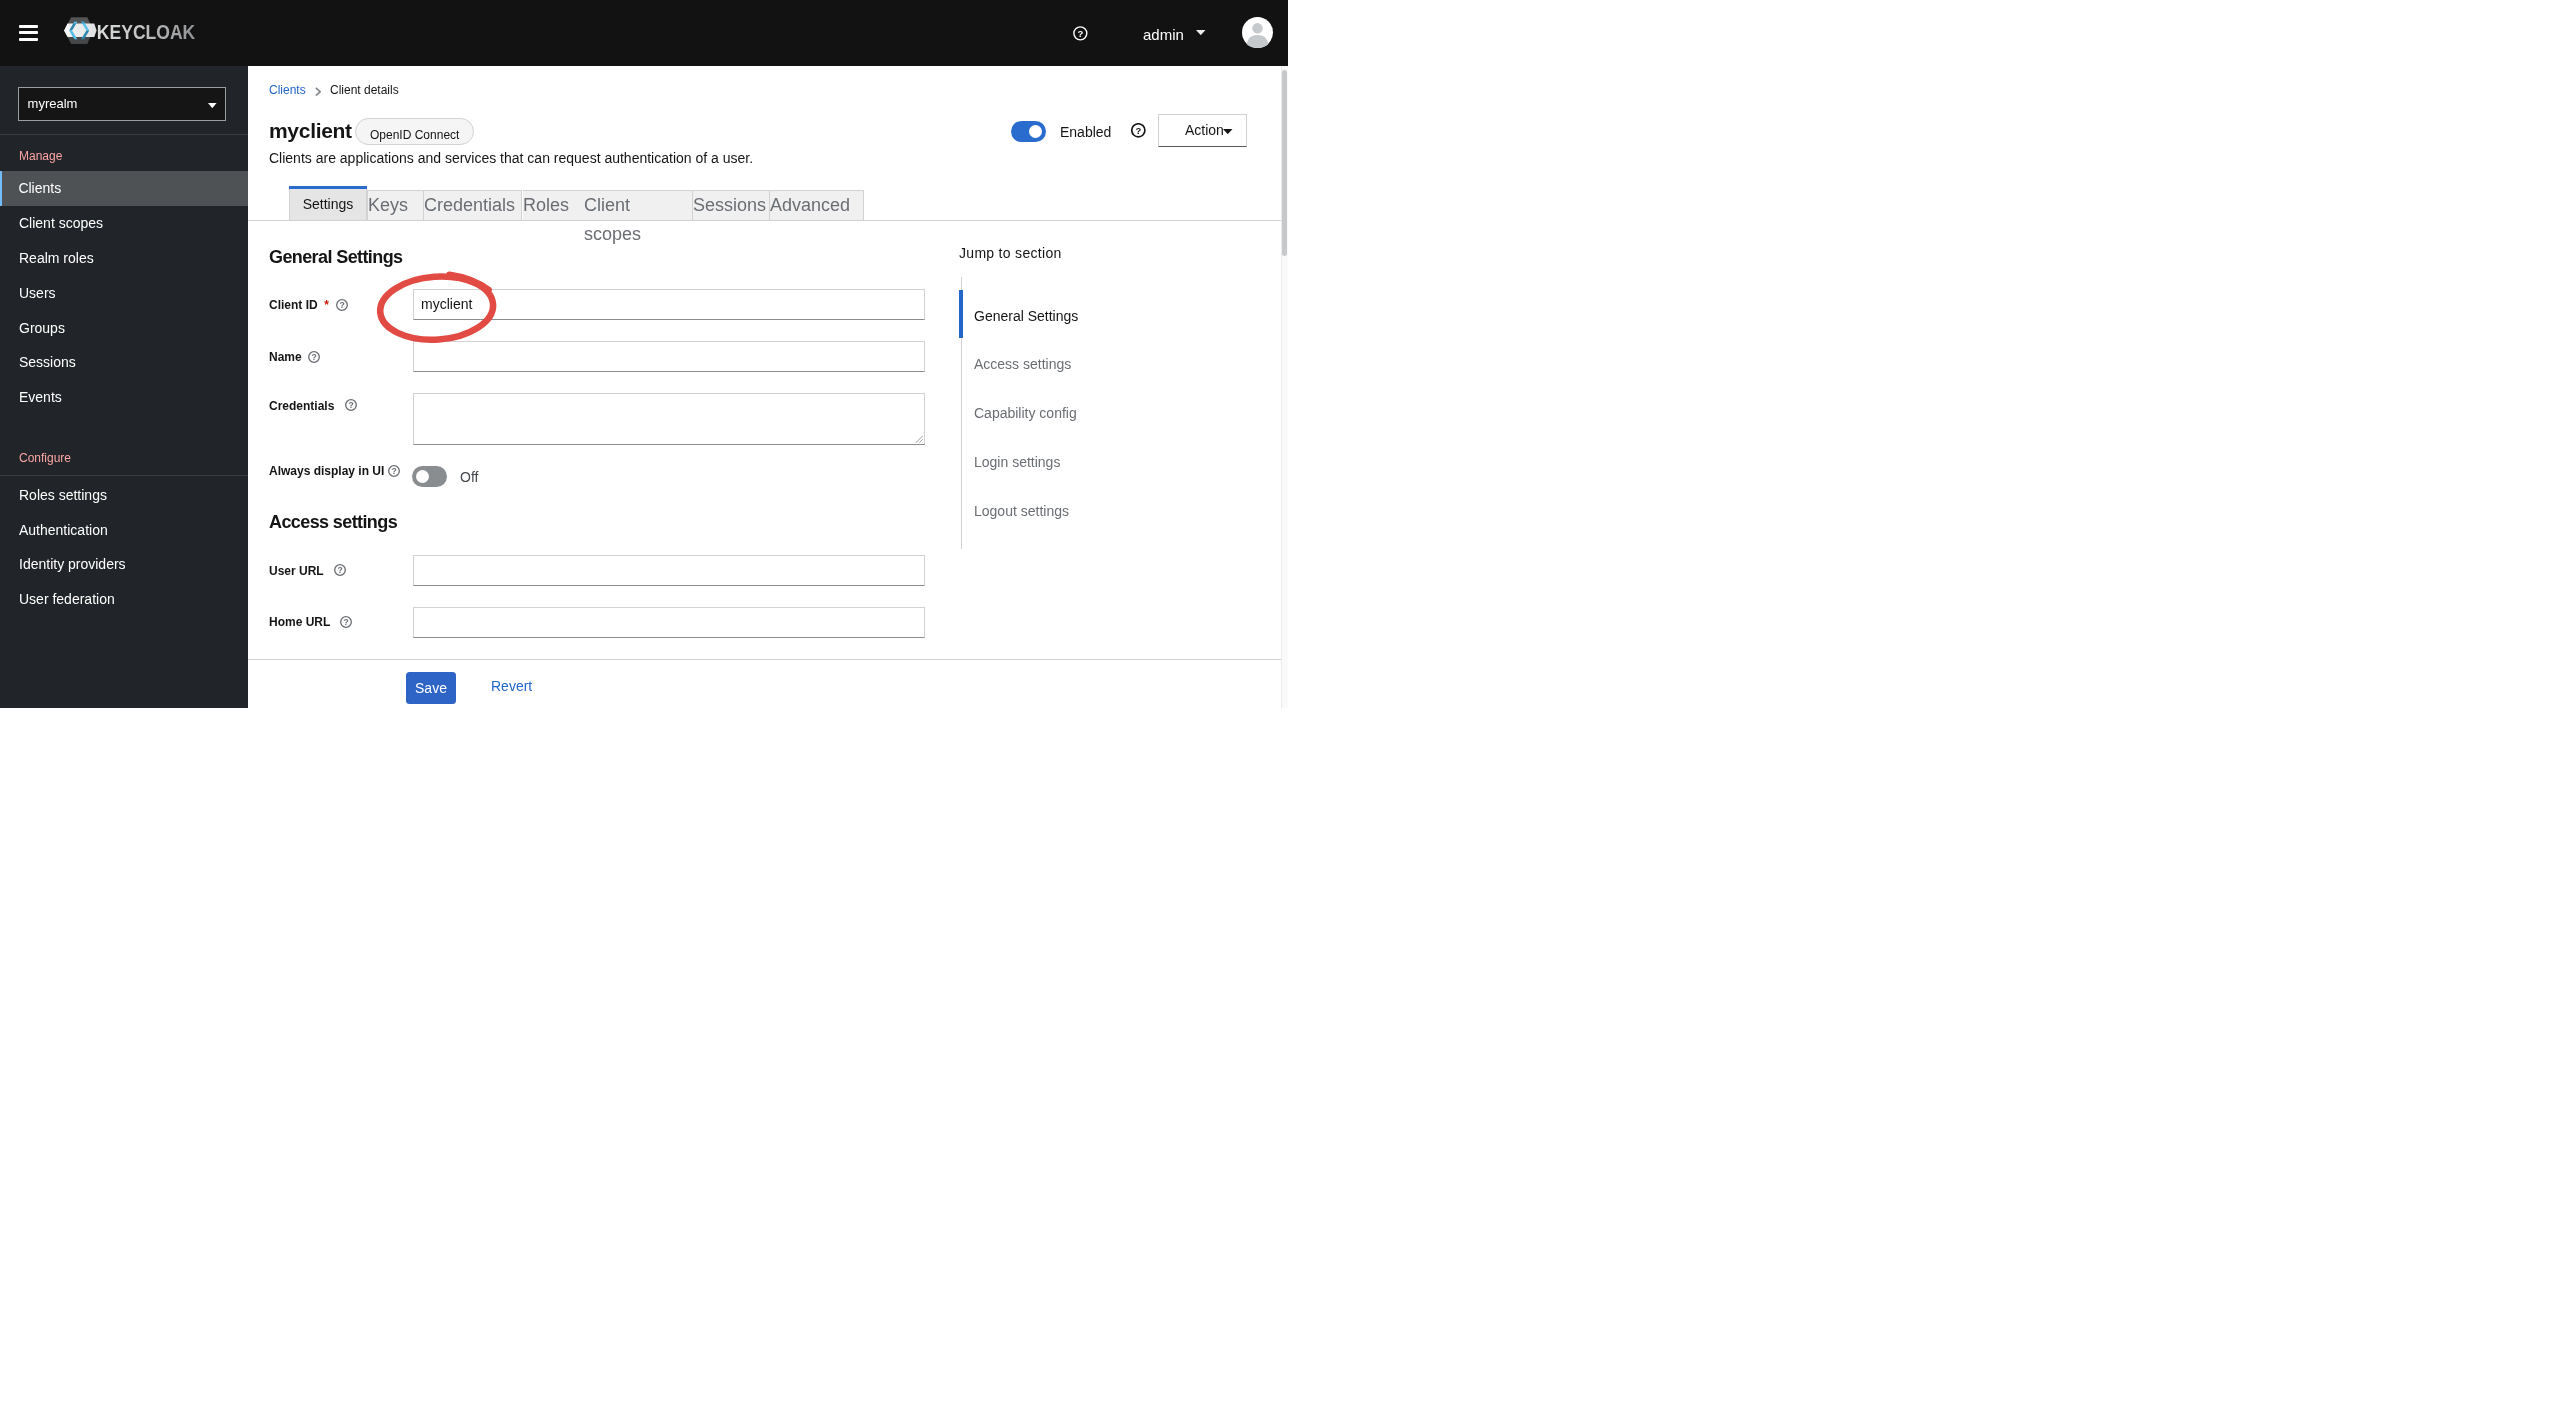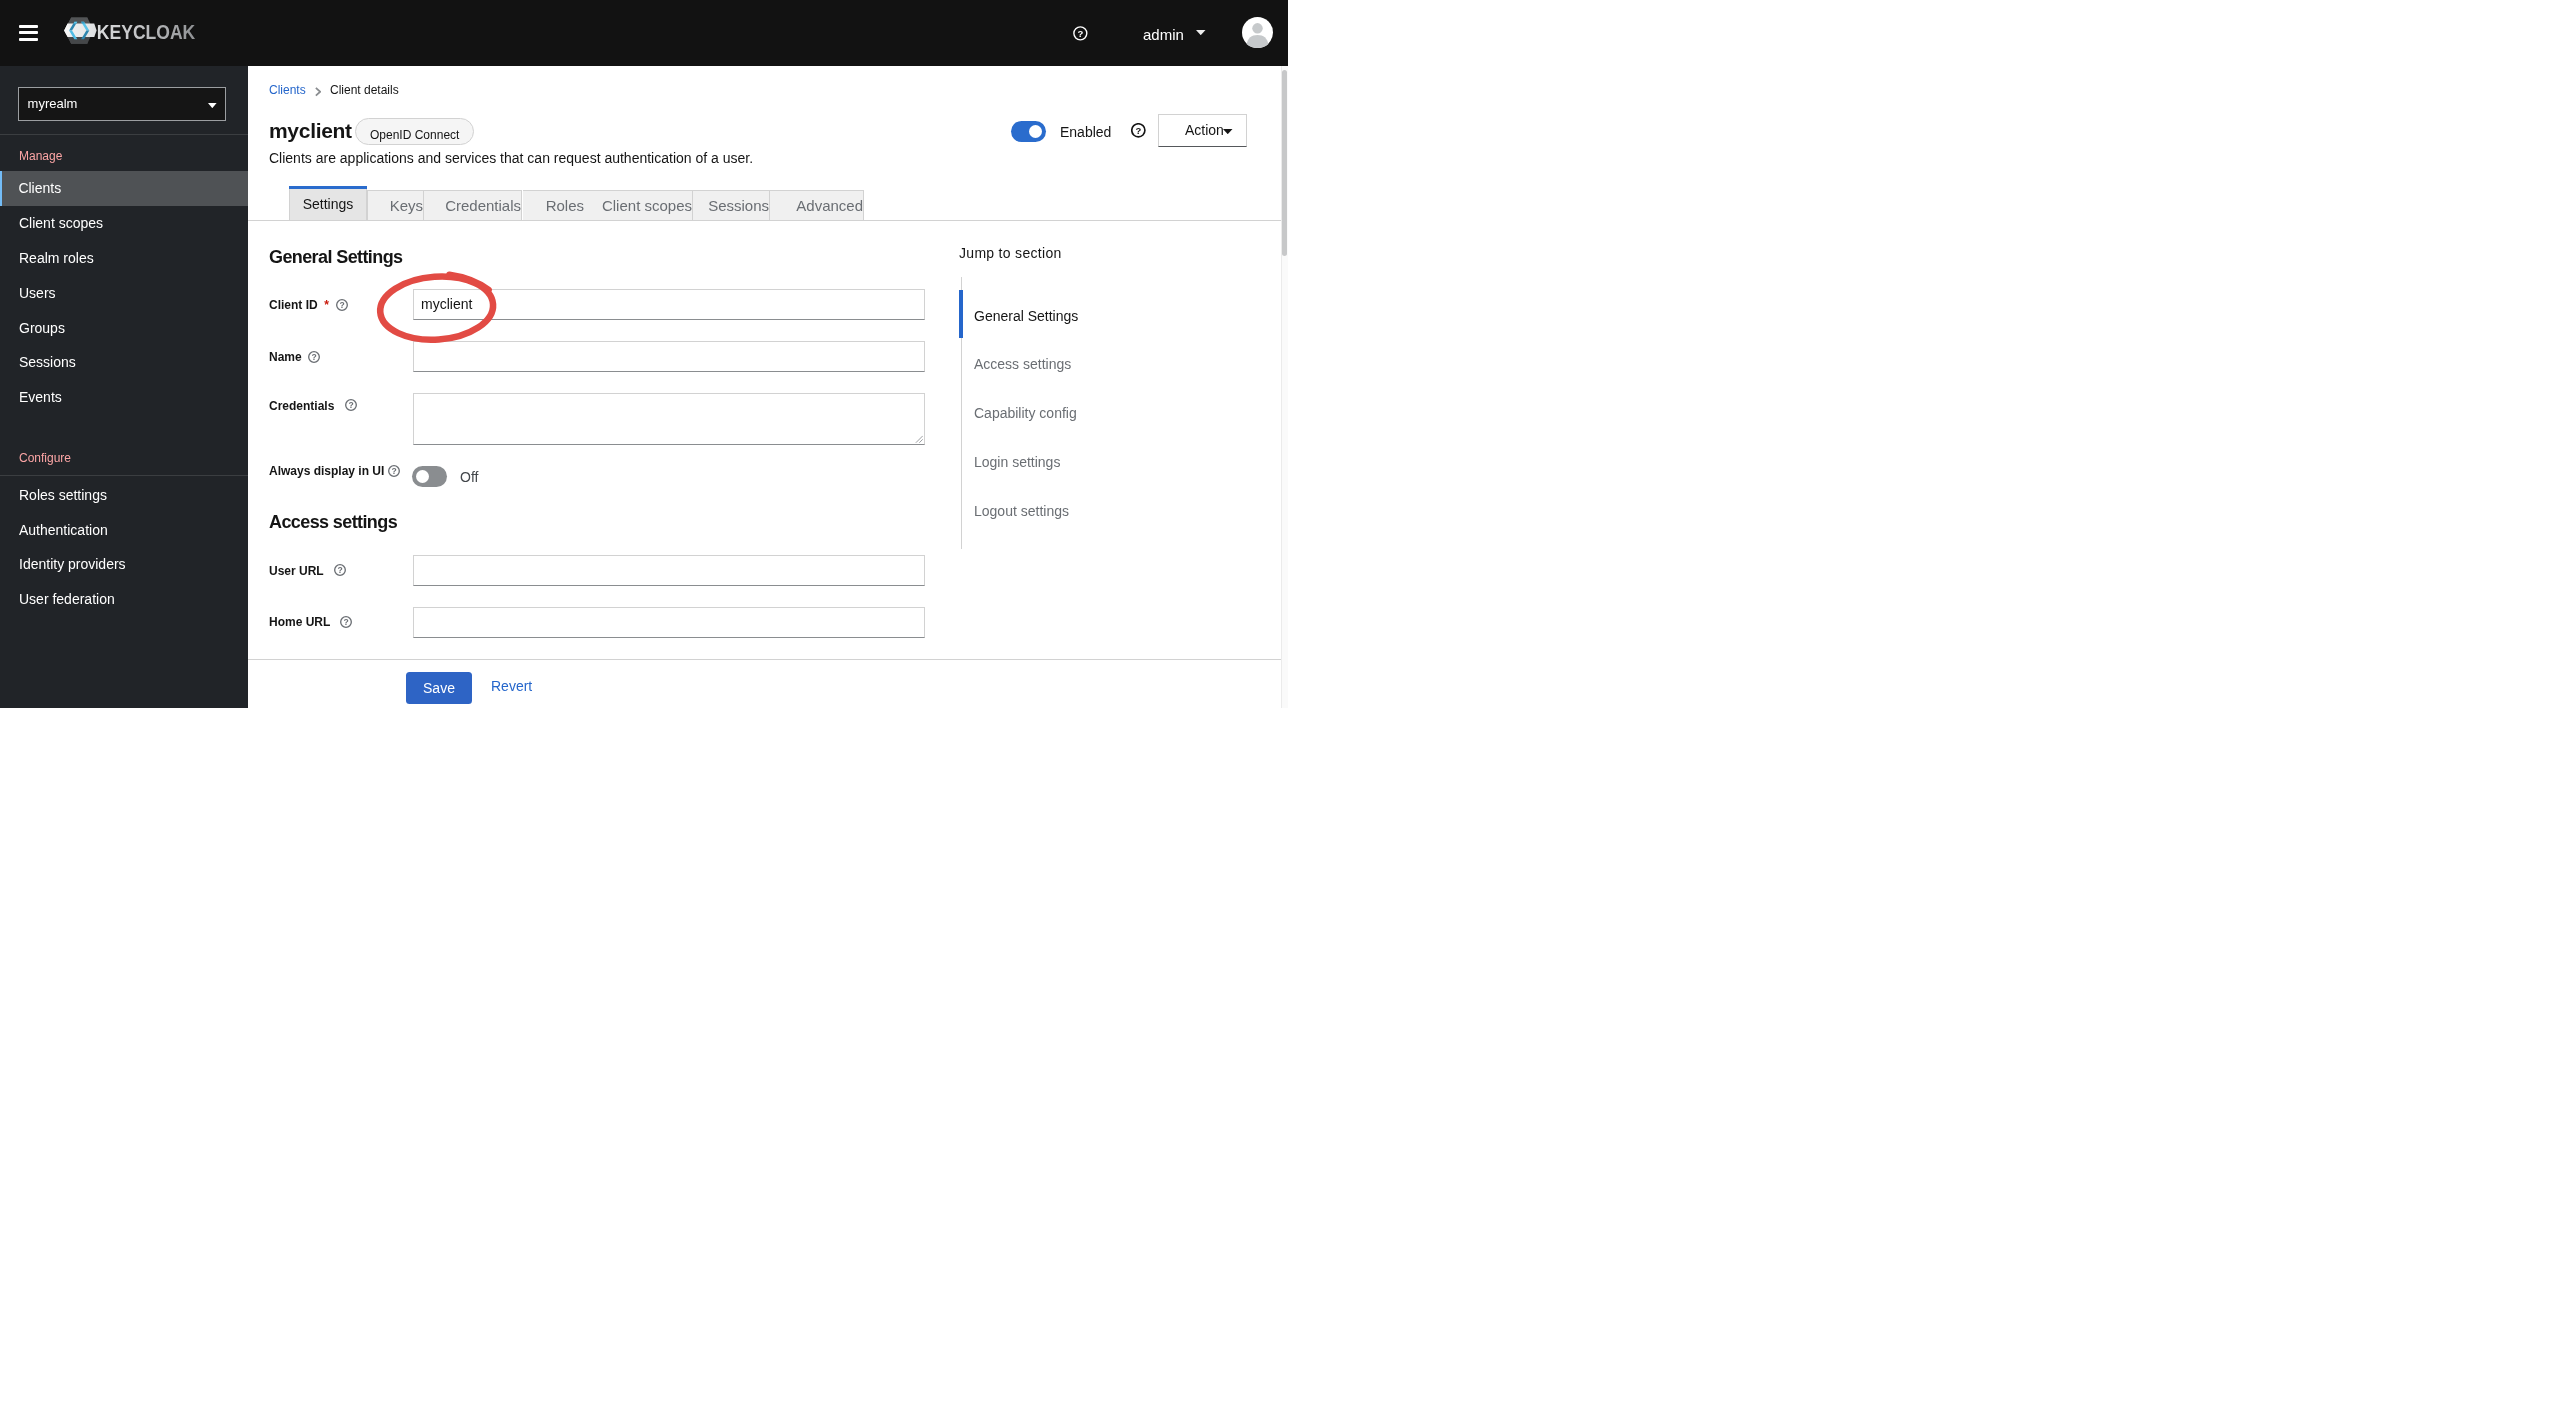--- a/index.html
+++ b/index.html
@@ -38,21 +38,21 @@
 .switch { position:absolute; border-radius:10.8px; }
 .knob { position:absolute; background:#fff; border-radius:50%; }
 
 
 #action { position:absolute; left:910px; top:48px; width:89px; height:33px;
   border:0.9px solid #d2d2d2; border-bottom:1.3px solid #55585b; background:#fff;
   font-size:14px; color:#151515; line-height:30px; padding-left:26px; }
 
 
 .tab { position:absolute; top:124px; height:31px; background:#f0f0f0; border-top:0.9px solid #d2d2d2;
-  border-right:0.9px solid #d2d2d2; color:#6a6e73; font-size:15px; text-align:right;
+  border-right:0.9px solid #d2d2d2; color:#6a6e73; font-size:18px; text-align:left;
   line-height:29px; }
 #tabactive { position:absolute; left:41px; top:120px; width:78px; height:34px; background:#e5e5e5;
   border-left:0.9px solid #d2d2d2; border-right:0.9px solid #d2d2d2;
   color:#151515; font-size:14px; text-align:center; line-height:36px; z-index:2; }
 #tabblue { position:absolute; left:41px; top:120px; width:78px; height:2.8px; background:#2a6ccd; z-index:3; }
 #tabline { position:absolute; left:0; top:154px; width:1040px; height:0.9px; background:#d2d2d2; }
 
 
 .h2 { position:absolute; left:21px; font-size:18px; font-weight:bold; color:#151515;
   letter-spacing:-0.6px; }
@@ -61,21 +61,21 @@
   border:0.9px solid #d2d2d2; border-bottom:0.9px solid #8a8d90; }
 .req { color:#c9190b; font-size:12px; font-weight:bold; }
 
 
 .jmp { position:absolute; left:726px; font-size:14px; color:#6a6e73; }
 #jline { position:absolute; left:713px; top:211px; width:0.9px; height:272px; background:#d2d2d2; }
 #jbar { position:absolute; left:711px; top:224px; width:3.5px; height:48px; background:#2566cb; }
 
 
 #footline { position:absolute; left:0; top:593px; width:1040px; height:0.9px; background:#d2d2d2; }
-#save { position:absolute; left:158px; top:606px; width:66px; height:32px; background:#2e64c5;
+#save { position:absolute; left:158px; top:606px; width:50px; height:32px; background:#2e64c5;
   color:#fff; font-size:14px; text-align:center; line-height:32px; border-radius:3.5px; }
 #revert { position:absolute; left:243px; top:612px; font-size:14px; color:#2566cb; }
 
 
 #sbtrack { position:absolute; left:1033px; top:0; width:7px; height:642px; background:#fafafa;
   border-left:0.9px solid #ebebeb; }
 #sbthumb { position:absolute; left:1034px; top:4.3px; width:4.8px; height:186px; background:#c7c8c9;
   border-radius:2.6px; }
 </style>
 </head>

